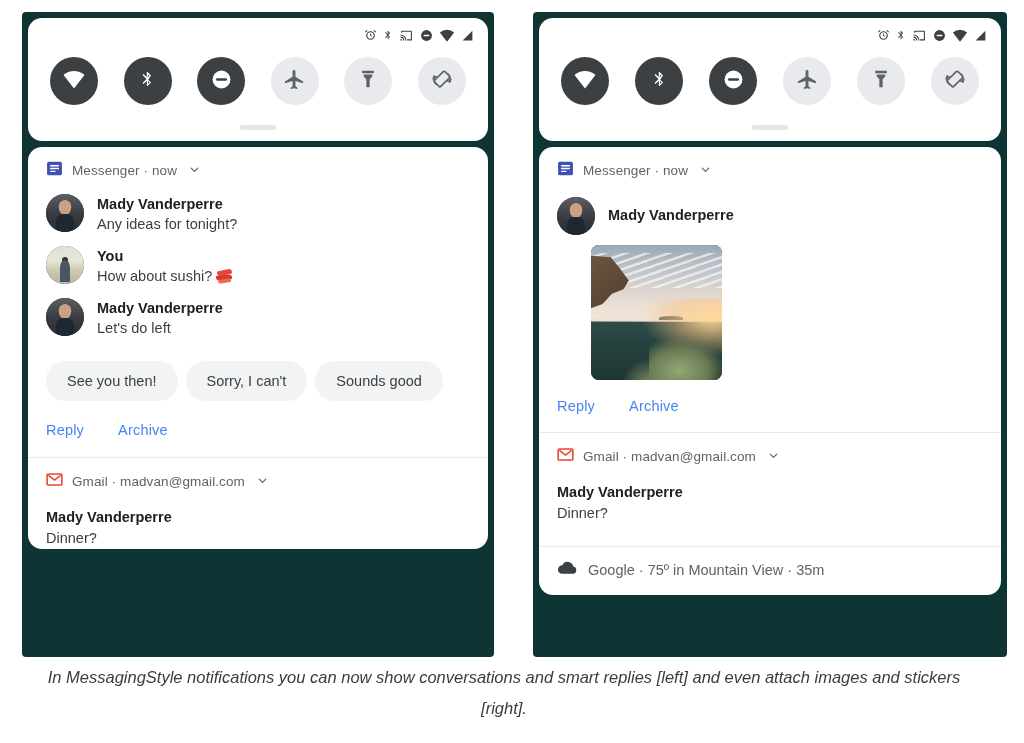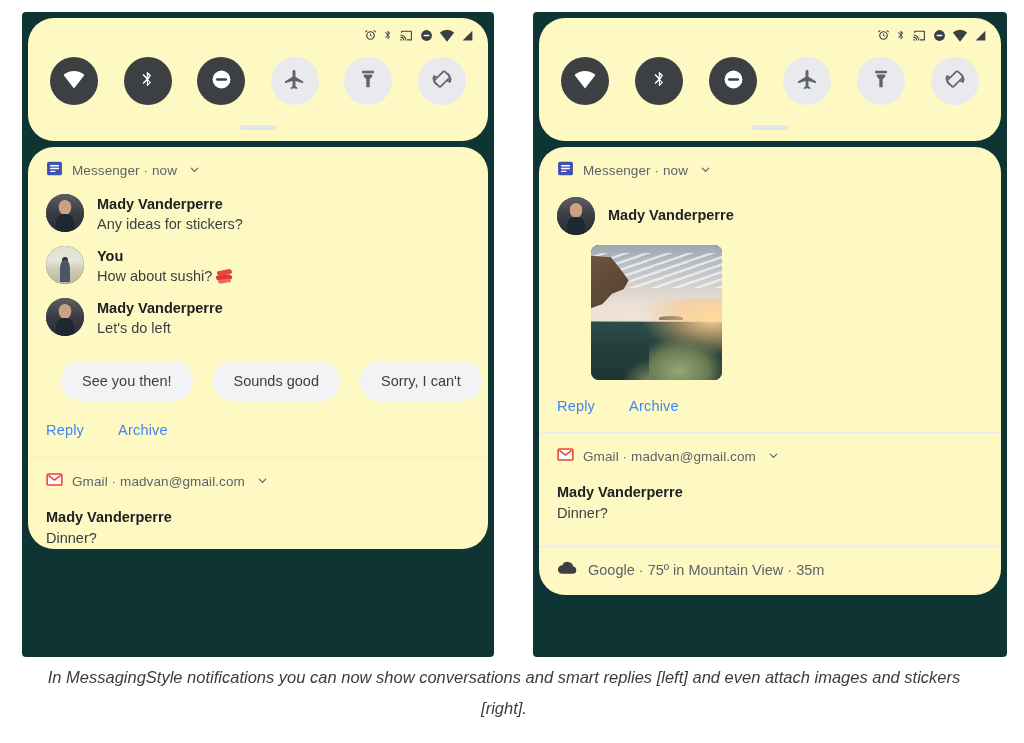--- a/index.html
+++ b/index.html
@@ -15,21 +15,21 @@
   .phone{
     position:absolute;background:#0e3533;border-radius:4px;overflow:hidden;
   }
   .phone.left {left:22px;  top:12px; width:472px; height:645px;}
   .phone.right{left:533px; top:12px; width:474px; height:645px;}
 
   .screen{position:absolute;left:6px;top:6px;right:6px;bottom:0;}
 
   
   .card{
-    background:#fef9c3;border-radius:26px;overflow:hidden;position:relative;
+    background:#ffffff;border-radius:14px;overflow:hidden;position:relative;
   }
   .card + .card{margin-top:6px;}
 
   
   .qs{padding:0;}
   .statusbar{
     display:flex;justify-content:flex-end;align-items:center;gap:6px;
     padding:9px 14px 0 0;height:20px;
   }
   .sb-ico{display:block;}
@@ -60,21 +60,21 @@
   .msg{display:flex;align-items:flex-start;gap:13px;padding:11px 16px 0 18px;}
   .avatar{
     width:38px;height:38px;border-radius:50%;flex:0 0 38px;
     background:#3a3f44;overflow:hidden;position:relative;
   }
   .msg-body{padding-top:1px;min-width:0;}
   .sender{font-size:14.5px;font-weight:bold;color:#202124;line-height:19px;}
   .text{font-size:14.5px;color:#3c4043;line-height:21px;display:flex;align-items:center;gap:1px;}
 
   
-  .replies{display:flex;gap:20px;padding:22px 34px 0 18px;margin-left:15px;}
+  .replies{display:flex;gap:8px;padding:22px 34px 0 18px;}
   .chip{
     background:#f1f3f4;border:none;border-radius:22px;
     padding:12px 21px;font-size:14.5px;color:#3c4043;
     font-family:inherit;white-space:nowrap;cursor:pointer;
   }
 
   .actions{display:flex;gap:34px;padding:21px 18px 19px 18px;}
   .action{
     color:#4285f4;font-size:14.5px;font-weight:normal;letter-spacing:.2px;
     background:none;border:none;padding:0;font-family:inherit;cursor:pointer;
@@ -259,21 +259,21 @@
               </svg>
           </span>
         </div>
 
         <div class="msg">
           <div class="avatar">
               <span class="av-dark"></span>
             </div>
           <div class="msg-body">
             <div class="sender">Mady Vanderperre</div>
-            <div class="text">Any ideas for stickers?</div>
+            <div class="text">Any ideas for tonight?</div>
           </div>
         </div>
 
         <div class="msg">
           <div class="avatar">
               <span class="av-light"></span>
             </div>
           <div class="msg-body">
             <div class="sender">You</div>
             <div class="text">
@@ -292,22 +292,22 @@
               <span class="av-dark"></span>
             </div>
           <div class="msg-body">
             <div class="sender">Mady Vanderperre</div>
             <div class="text">Let's do left</div>
           </div>
         </div>
 
         <div class="replies">
           <button class="chip">See you then!</button>
+          <button class="chip">Sorry, I can't</button>
           <button class="chip">Sounds good</button>
-          <button class="chip">Sorry, I can't</button>
         </div>
 
         <div class="actions">
           <button class="action">Reply</button>
           <button class="action">Archive</button>
         </div>
 
         <div class="divider"></div>
 
         <div class="app-row">

